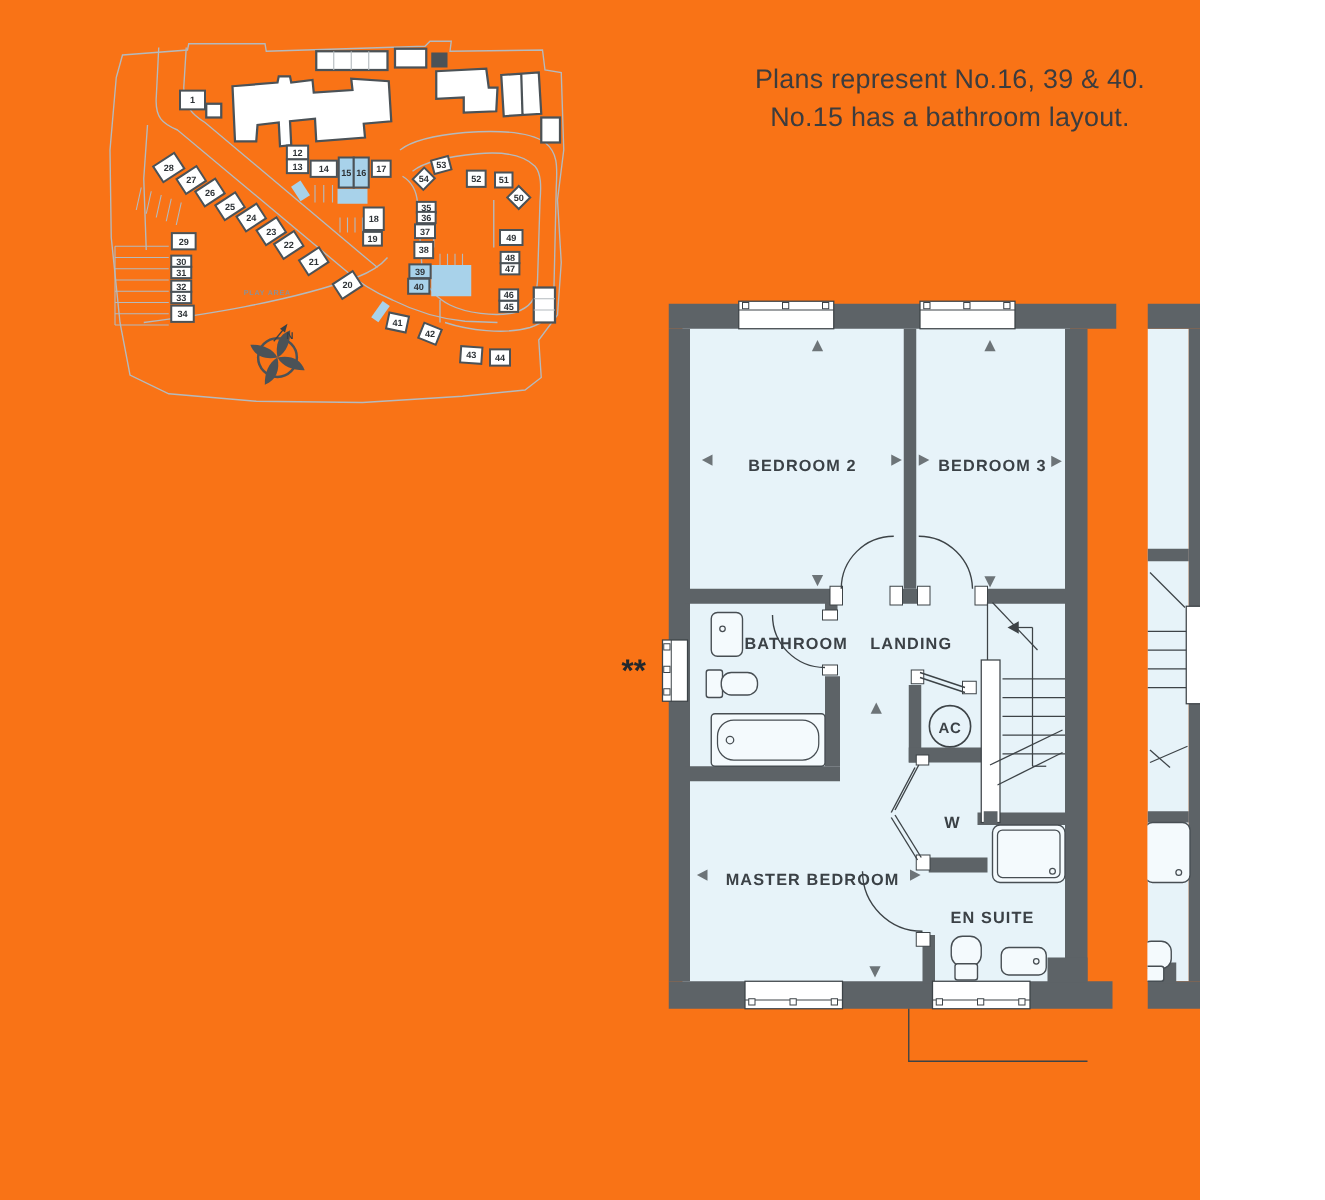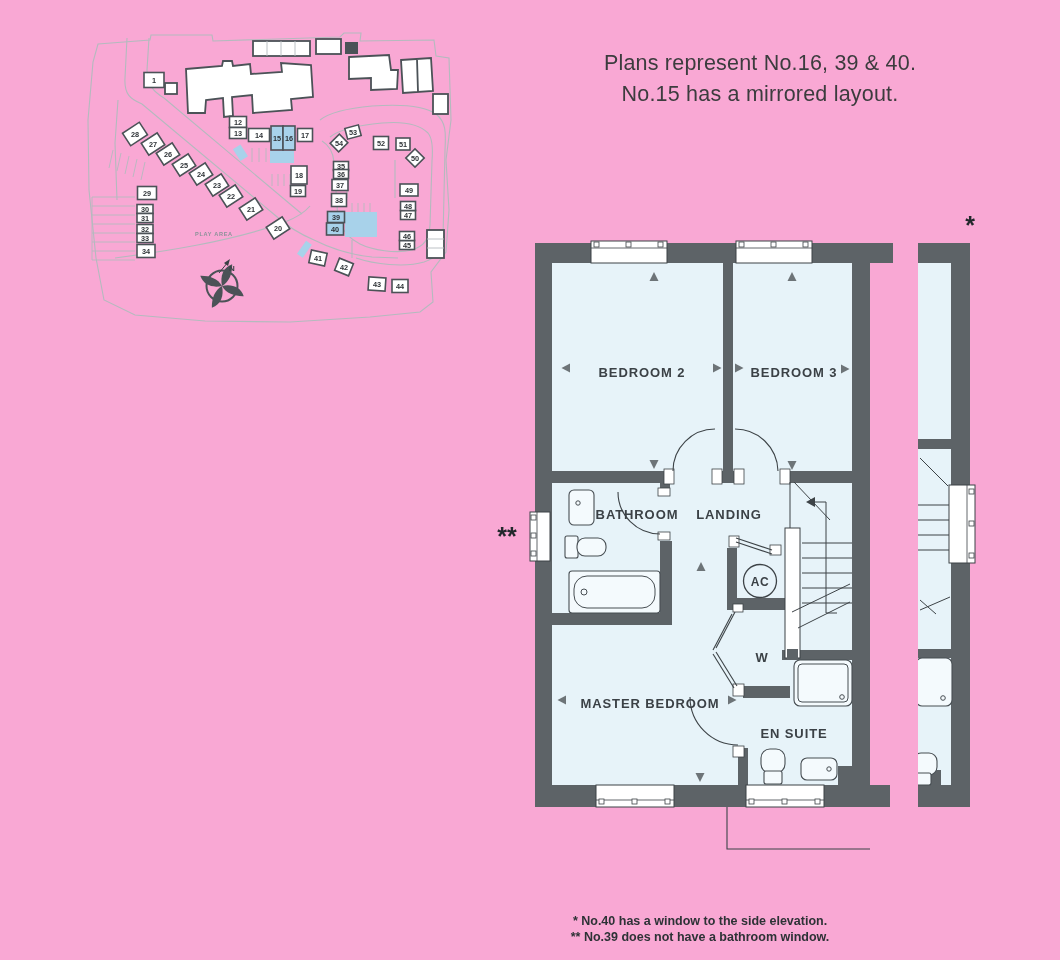--- a/index.html
+++ b/index.html
@@ -1,16 +1,16 @@
 <!DOCTYPE html>
 <html><head>
 <meta charset="utf-8">
 <style>
   html,body{margin:0;padding:0;background:#fff;}
-  #canvas{position:relative;width:1060px;height:960px;background:#f9a8d4;
+  #canvas{position:relative;width:960px;height:960px;background:#f97316;
           font-family:"Liberation Sans",sans-serif;overflow:hidden;}
   .abs{position:absolute;}
   svg text{font-family:"Liberation Sans",sans-serif;}
   .room-label{font-size:13px;font-weight:700;letter-spacing:.9px;fill:#3b4146;text-anchor:middle;}
   .small-label{font-size:12px;font-weight:700;letter-spacing:.6px;fill:#3b4146;text-anchor:middle;}
   .marker{font-size:25px;font-weight:700;fill:#23282c;text-anchor:middle;}
   .plotnum{font-size:7.3px;font-weight:700;fill:#2e3337;text-anchor:middle;}
   .pa-label{font-size:5.6px;font-weight:700;letter-spacing:.7px;fill:#8a9298;}
   .n-label{font-size:8px;font-weight:700;fill:#3a4045;}
   #header-note{left:500px;top:48px;width:520px;text-align:center;
@@ -34,21 +34,21 @@
   .comb{stroke:#b4babe;stroke-width:.9;}
   .hl{fill:#a8d2ea;}
 </style>
 </head>
 <body>
 
 <div id="canvas">
 
   <div class="abs" id="header-note">
     <div>Plans represent No.16, 39 &amp; 40.</div>
-    <div>No.15 has a mirrored layout.</div>
+    <div>No.15 has a bathroom layout.</div>
   </div>
 
   <svg class="abs" style="left:85px;top:30px" width="375" height="295" viewBox="85 30 375 295">
 
     <path class="road" d="M 98,44 L 150,40 L 151,35 L 212,35 L 213,41 L 340,37 L 344,33 L 361,33 L 360,41 L 434,40 L 436,56 L 449,58 L 451,120 L 446,160 L 449,210 L 446,252 L 431,272 L 433,302 L 420,312 L 370,317 L 290,322 L 205,321 L 135,315 L 104,300 L 96,258 L 89,190 L 88,120 L 93,62 Z"></path>
 
     <g>
       <path class="road" d="M 127,38 L 125,78 C 124,94 130,99 142,104 L 276,216 C 288,227 300,234 314,240 C 334,250 352,255 372,257 L 398,258"></path>
       <path class="road" d="M 149,38 L 147,70 C 147,85 154,92 164,98 L 290,204 L 302,214"></path>
       <path class="road" d="M 320,120 C 330,112 350,108 372,106 C 400,104 425,106 436,114 C 446,122 446,132 445,150 L 443,238 C 442,252 436,258 424,262 C 404,268 374,264 356,258"></path>
@@ -480,18 +480,14 @@
     <text class="room-label" x="729" y="519">LANDING</text>
     <text class="room-label" x="650" y="708">MASTER BEDROOM</text>
     <text class="room-label" x="794" y="738">EN SUITE</text>
     <text class="small-label" x="760" y="586">AC</text>
     <text class="room-label" x="762" y="662">W</text>
 
     <text class="marker" x="970" y="234">*</text>
     <text class="marker" x="507" y="545">**</text>
   </svg>
 
-  <div class="abs" id="footnotes">
-    <div><span>*</span>&nbsp;<span>No.40 has a window to the side elevation.</span></div>
-    <div><span>**</span>&nbsp;<span>No.39 does not have a bathroom window.</span></div>
-  </div>
 
 </div>
 
 </body></html>

